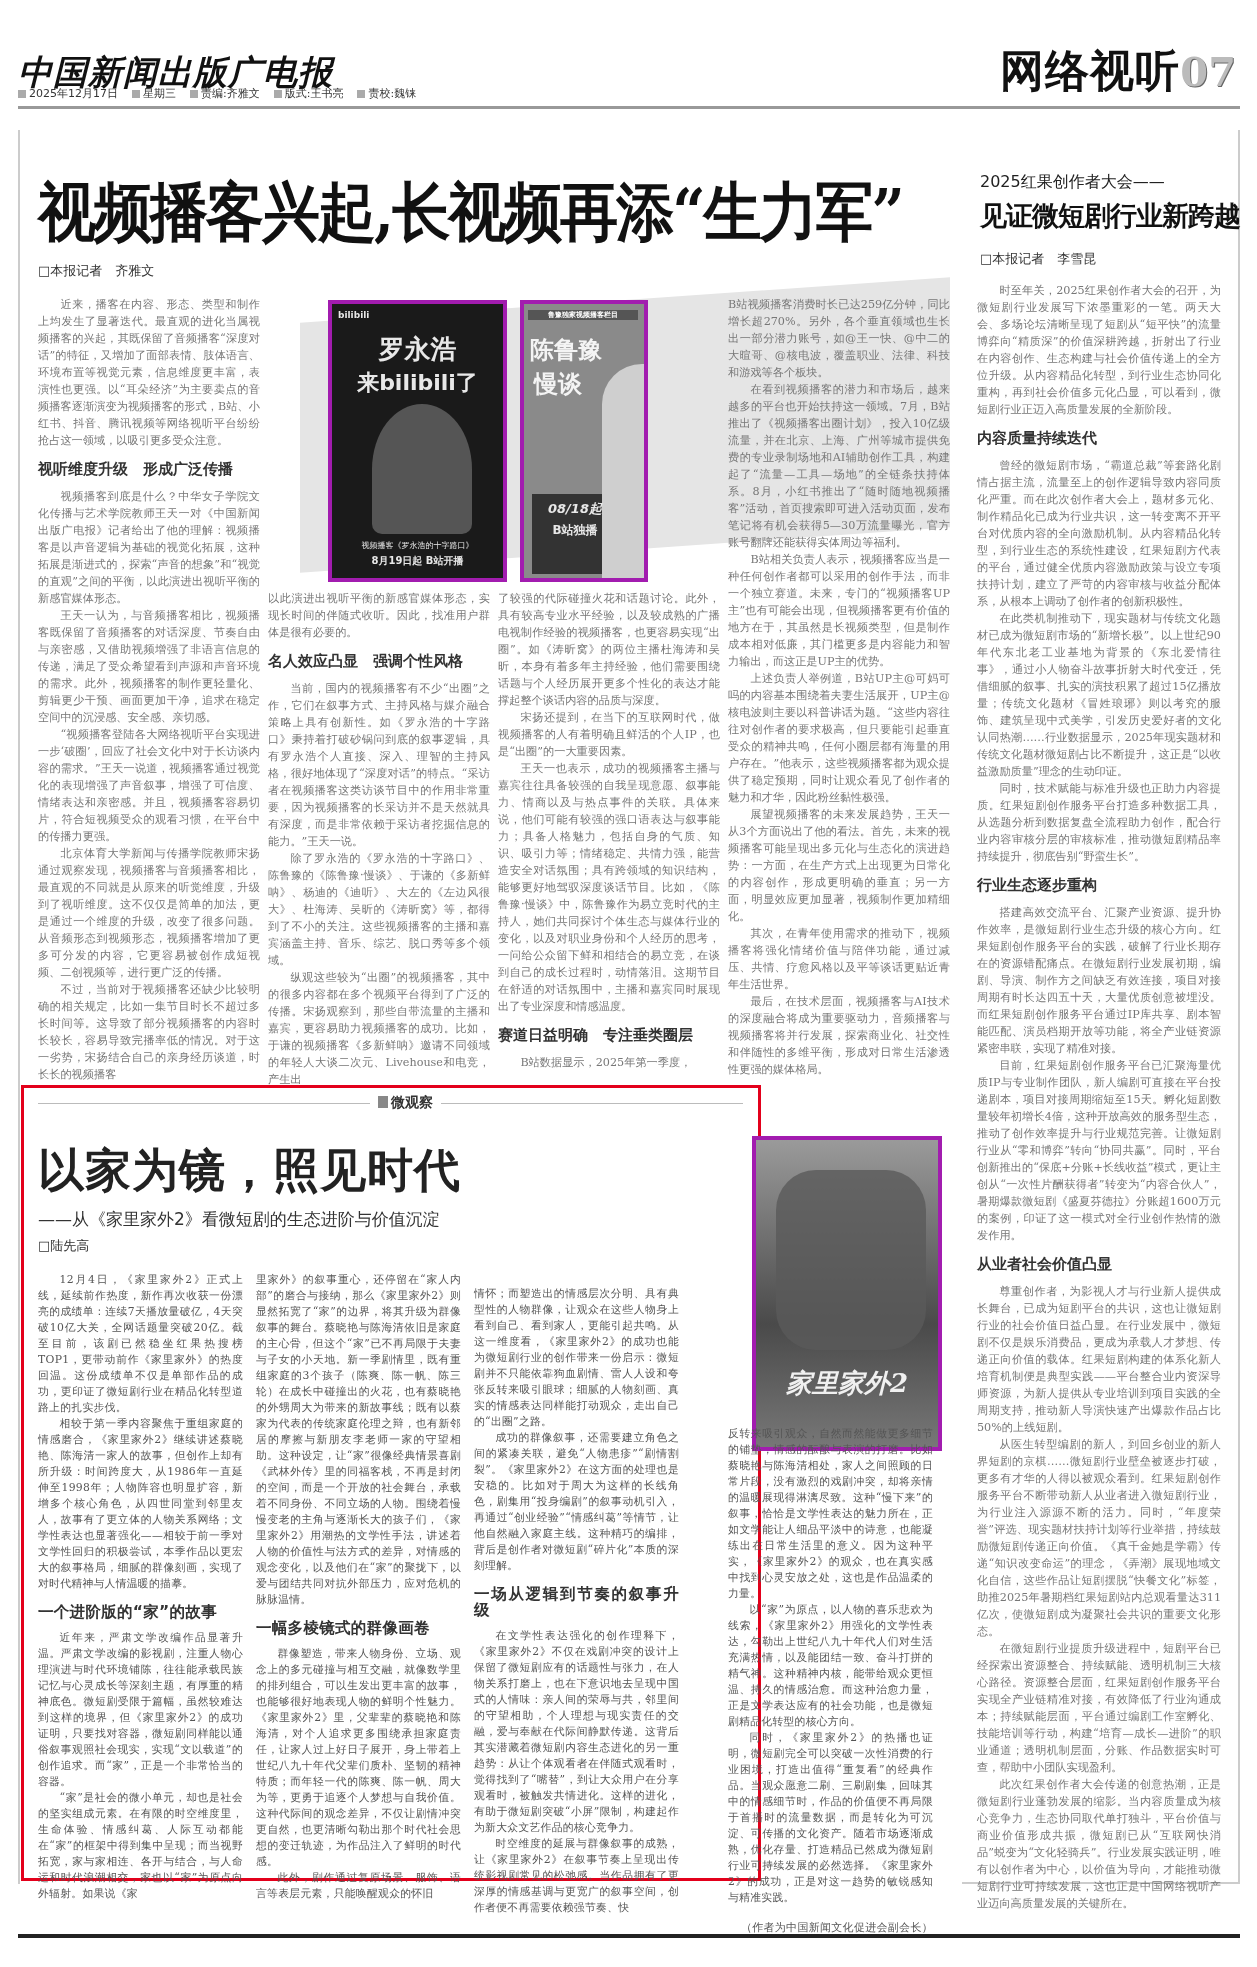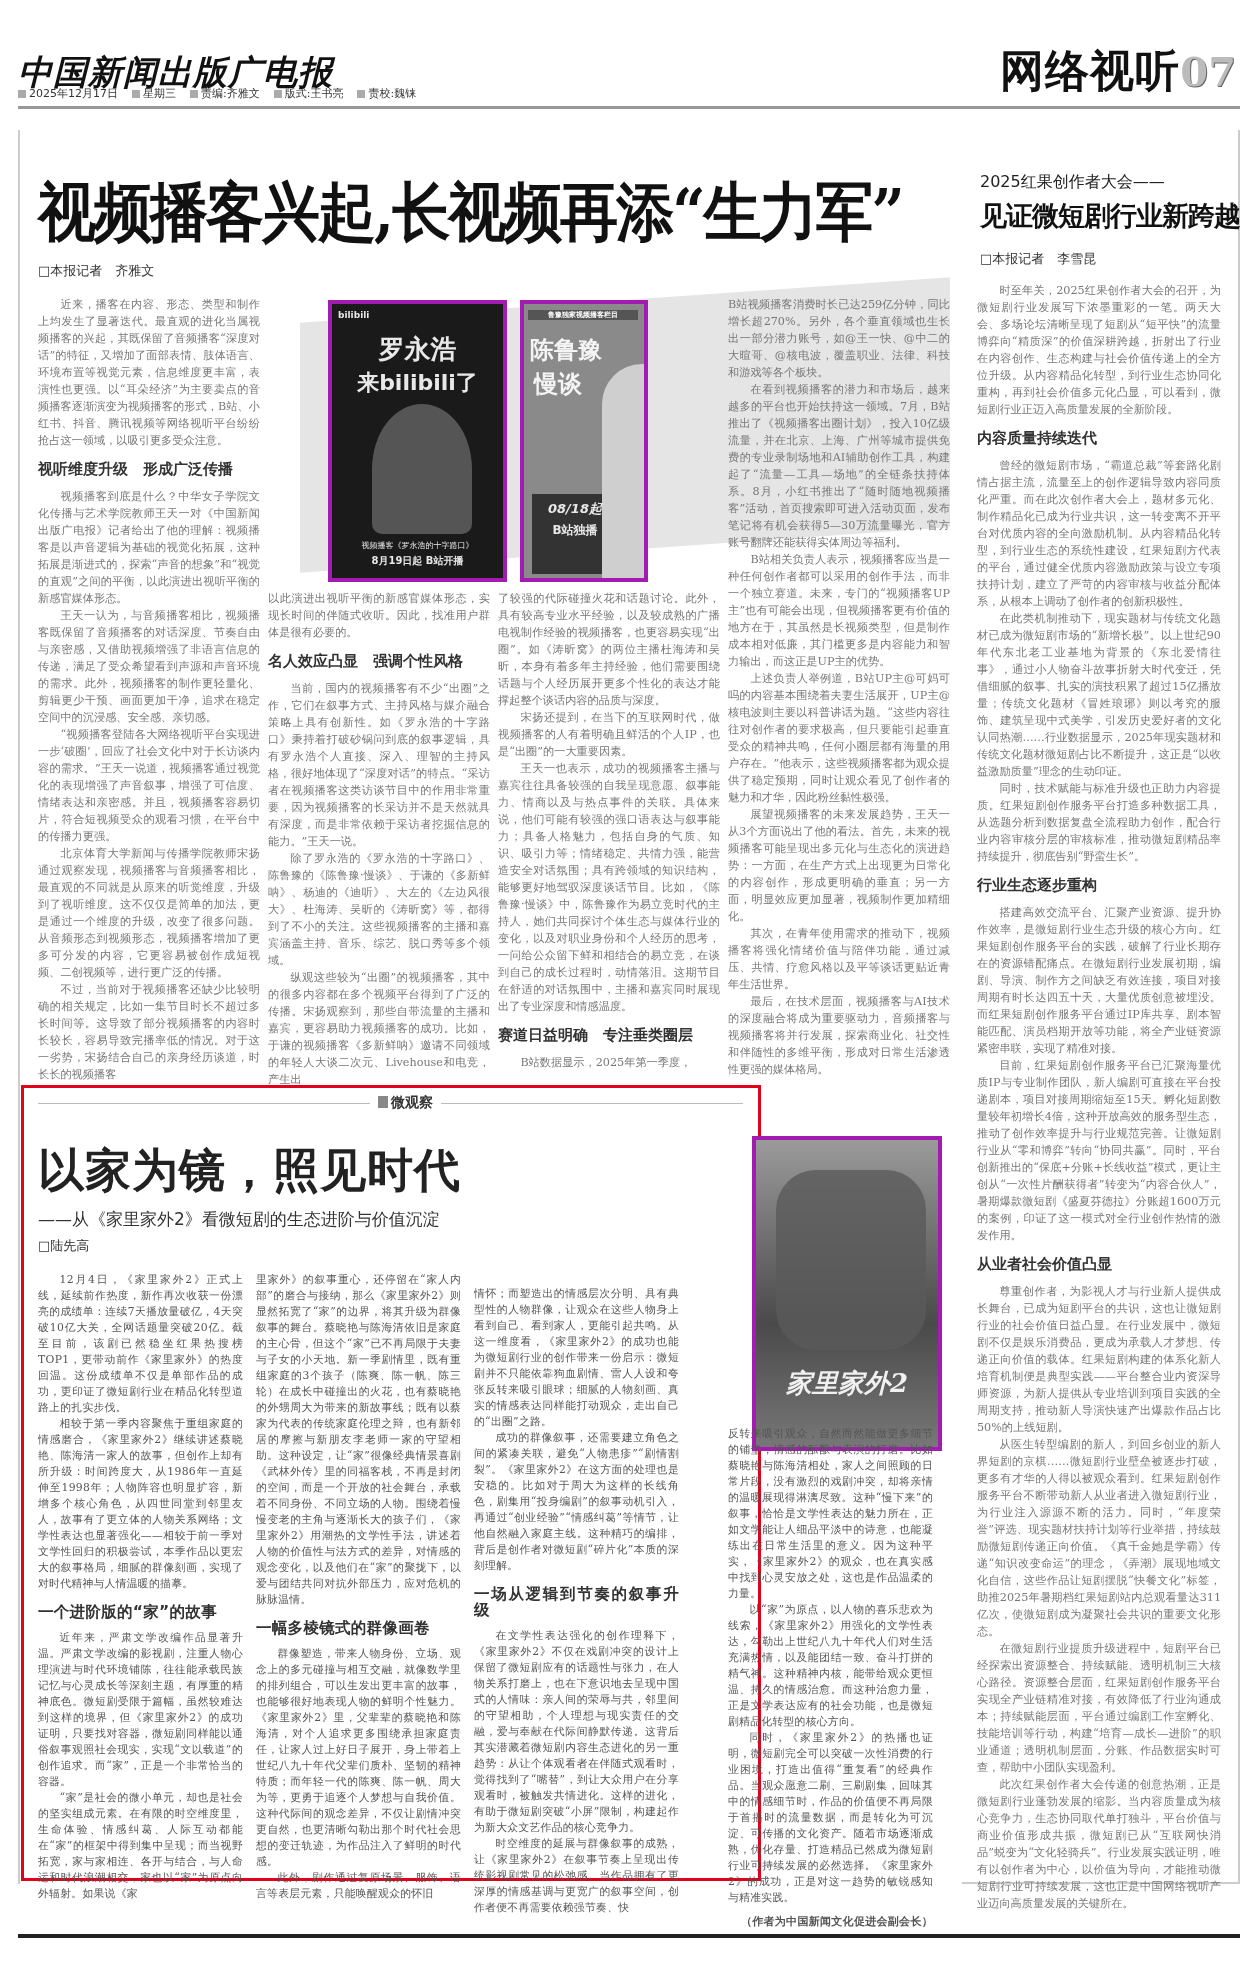--- a/index.html
+++ b/index.html
@@ -34,21 +34,21 @@
 
   .red-box { position: absolute; left: 21px; top: 1085px; width: 740px; height: 796px; border: 3px solid #e3001b; }
   .column-tag-line { position: absolute; left: 38px; top: 1103px; width: 705px; height: 1px; background: #bbb; }
   .column-tag { position: absolute; left: 370px; top: 1094px; background: #fff; padding: 0 8px; font-family: "DejaVu Sans", sans-serif; font-weight: bold; font-size: 14px; color: #333; }
   .column-tag::before { content: ""; display: inline-block; width: 10px; height: 12px; background: #888; margin-right: 3px; vertical-align: -1px; }
   .box-headline { position: absolute; left: 38px; top: 1140px; font-family: "DejaVu Serif", serif; font-weight: bold; font-size: 46px; color: #222; letter-spacing: 1px; }
   .box-subtitle { position: absolute; left: 38px; top: 1208px; font-family: "DejaVu Sans", sans-serif; font-size: 17px; color: #333; }
   .box-col { position: absolute; font-family: "DejaVu Serif", serif; font-size: 10.8px; line-height: 16px; color: #555; text-align: justify; letter-spacing: 0.3px; }
   .box-col p { text-indent: 2em; }
   .box-col .subhead { font-size: 15.5px; }
-  .sign-off { text-align: right; font-family: "DejaVu Sans", sans-serif; font-weight: bold; color: #555; font-size: 11px; margin-top: 8px; text-indent: 0 !important; }
+  .sign-off { text-align: right; font-family: "DejaVu Sans", sans-serif; font-weight: normal; color: #555; font-size: 11px; margin-top: 14px; text-indent: 0 !important; }
 
   .bottom-rule { position: absolute; left: 18px; top: 1934px; width: 1222px; height: 4px; background: #222; }
 </style>
 </head>
 <body>
 
 <div class="masthead">
   <div class="paper-name">中国新闻出版广电报</div>
   <div class="meta-line">
     <span>2025年12月17日</span>

